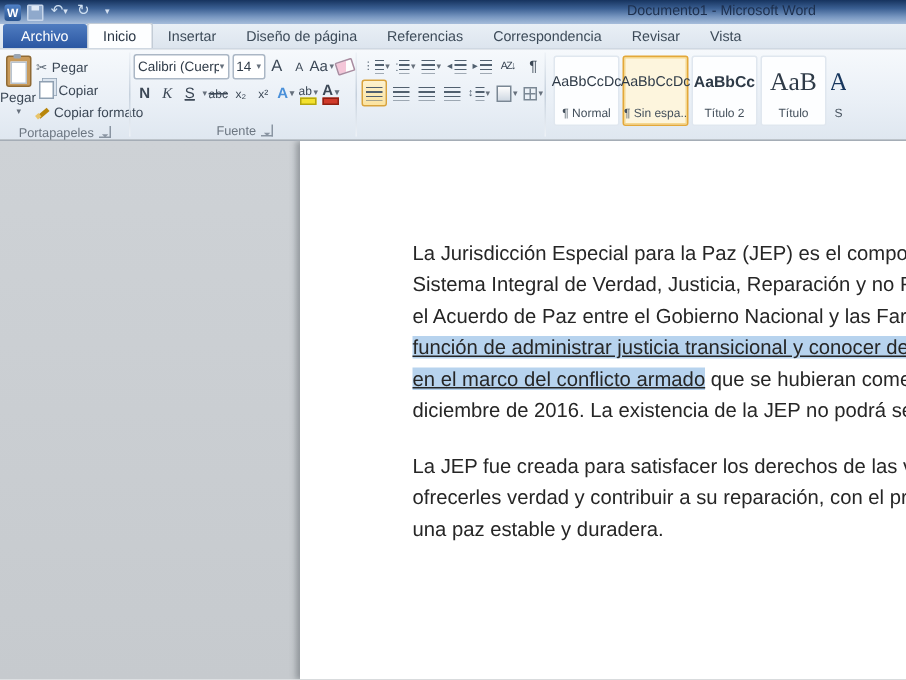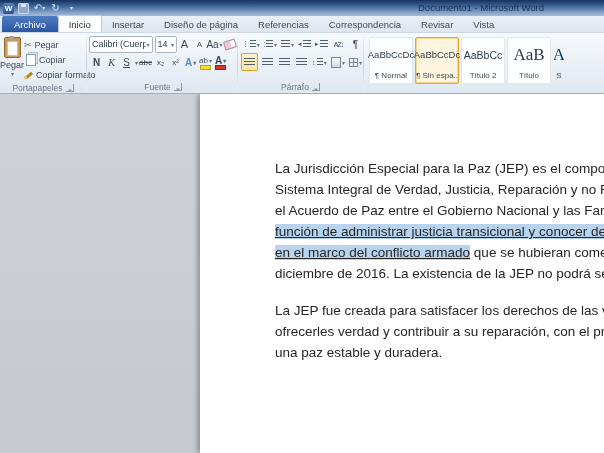--- a/index.html
+++ b/index.html
@@ -91,21 +91,21 @@
   
   .styles-group{flex:1;min-width:0}
   .cards{display:flex;gap:2px;padding:2px 0 0 5px;flex:1}
   .card{width:44px;height:47px;border:1px solid #e0e7ef;background:#fdfeff;border-radius:2px;
     display:flex;flex-direction:column;align-items:center;justify-content:flex-end;padding-bottom:3px;box-sizing:border-box}
   .card.selected{border:1px solid #e3a83a;background:#fdf5dd;box-shadow:0 0 0 1px #f5d78e inset}
   .card .sample{flex:1;display:flex;align-items:center;justify-content:center;white-space:nowrap;color:#2f3b48}
   .card .clabel{font-size:8px;color:#44505c;white-space:nowrap}
   .s-normal{font-size:9.5px}
   .s-h1{font-size:11.5px;font-weight:bold;color:#365f91}
-  .s-h2{font-size:10.5px;font-weight:normal;color:#4f81bd}
+  .s-h2{font-size:10.5px;font-weight:bold;color:#4f81bd}
   .s-title{font-size:17px;font-family:Liberation Serif, serif;color:#17365d}
   .card.partial{width:12px;border-color:transparent;background:transparent;overflow:hidden}
   .card.partial .sample{color:#17365d}
   
   .docarea{position:absolute;left:0;top:94px;width:604px;height:359px;
     background:linear-gradient(#ced2d6,#c6cace);overflow:hidden}
   .page{position:absolute;left:200px;top:0;width:480px;height:359px;background:#fff;
     box-shadow:-3px 0 4px rgba(80,86,94,.45)}
   .textblock{position:absolute;left:75px;top:64px;width:420px;
     font-size:13.5px;line-height:21px;color:#262626}
@@ -272,24 +272,20 @@
         </span>
       <span class="sbtn">
           <span class="ic-shade"></span>
           <span class="car">▾</span>
         </span>
       <span class="sbtn">
           <span class="ic-borders"></span>
           <span class="car">▾</span>
         </span>
     </div>
-    <div class="glabel">
-      <span>Párrafo</span>
-      <span class="launcher"></span>
-    </div>
   </div>
 
   <div class="gsep"></div>
 
   <div class="group styles-group">
     <div class="cards">
       <div class="card">
         <span class="sample s-normal">AaBbCcDc</span>
         <span class="clabel">¶ Normal</span>
       </div>

